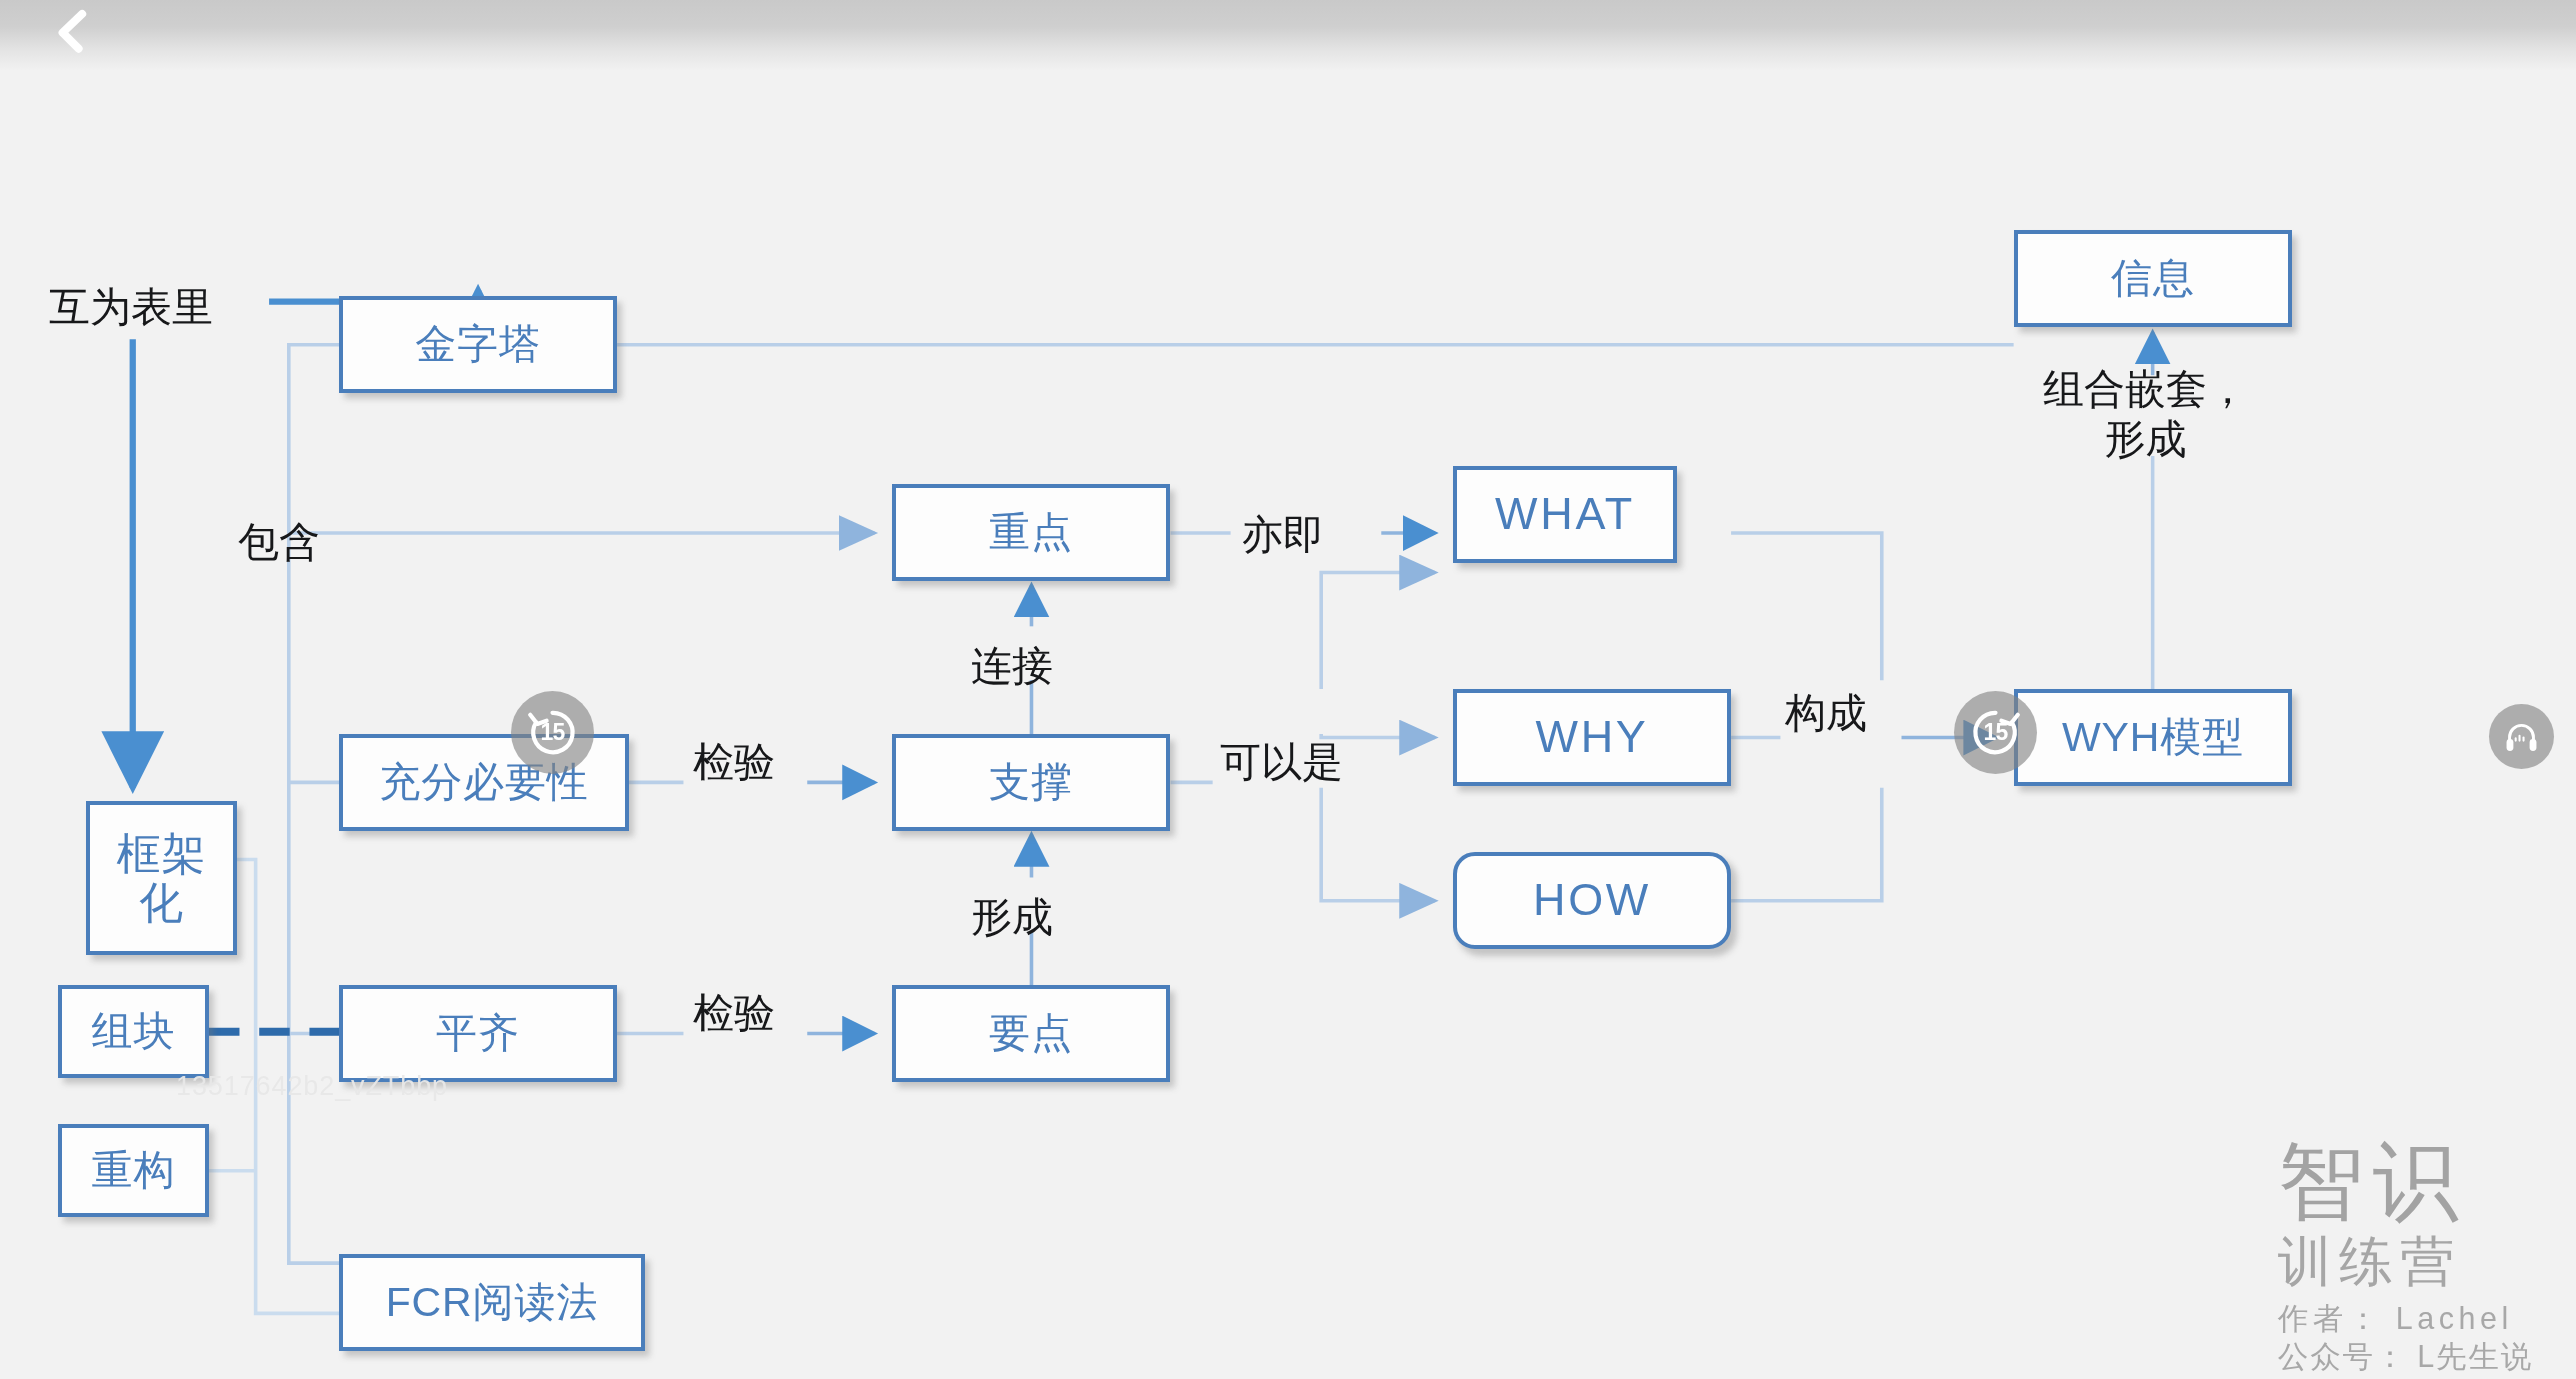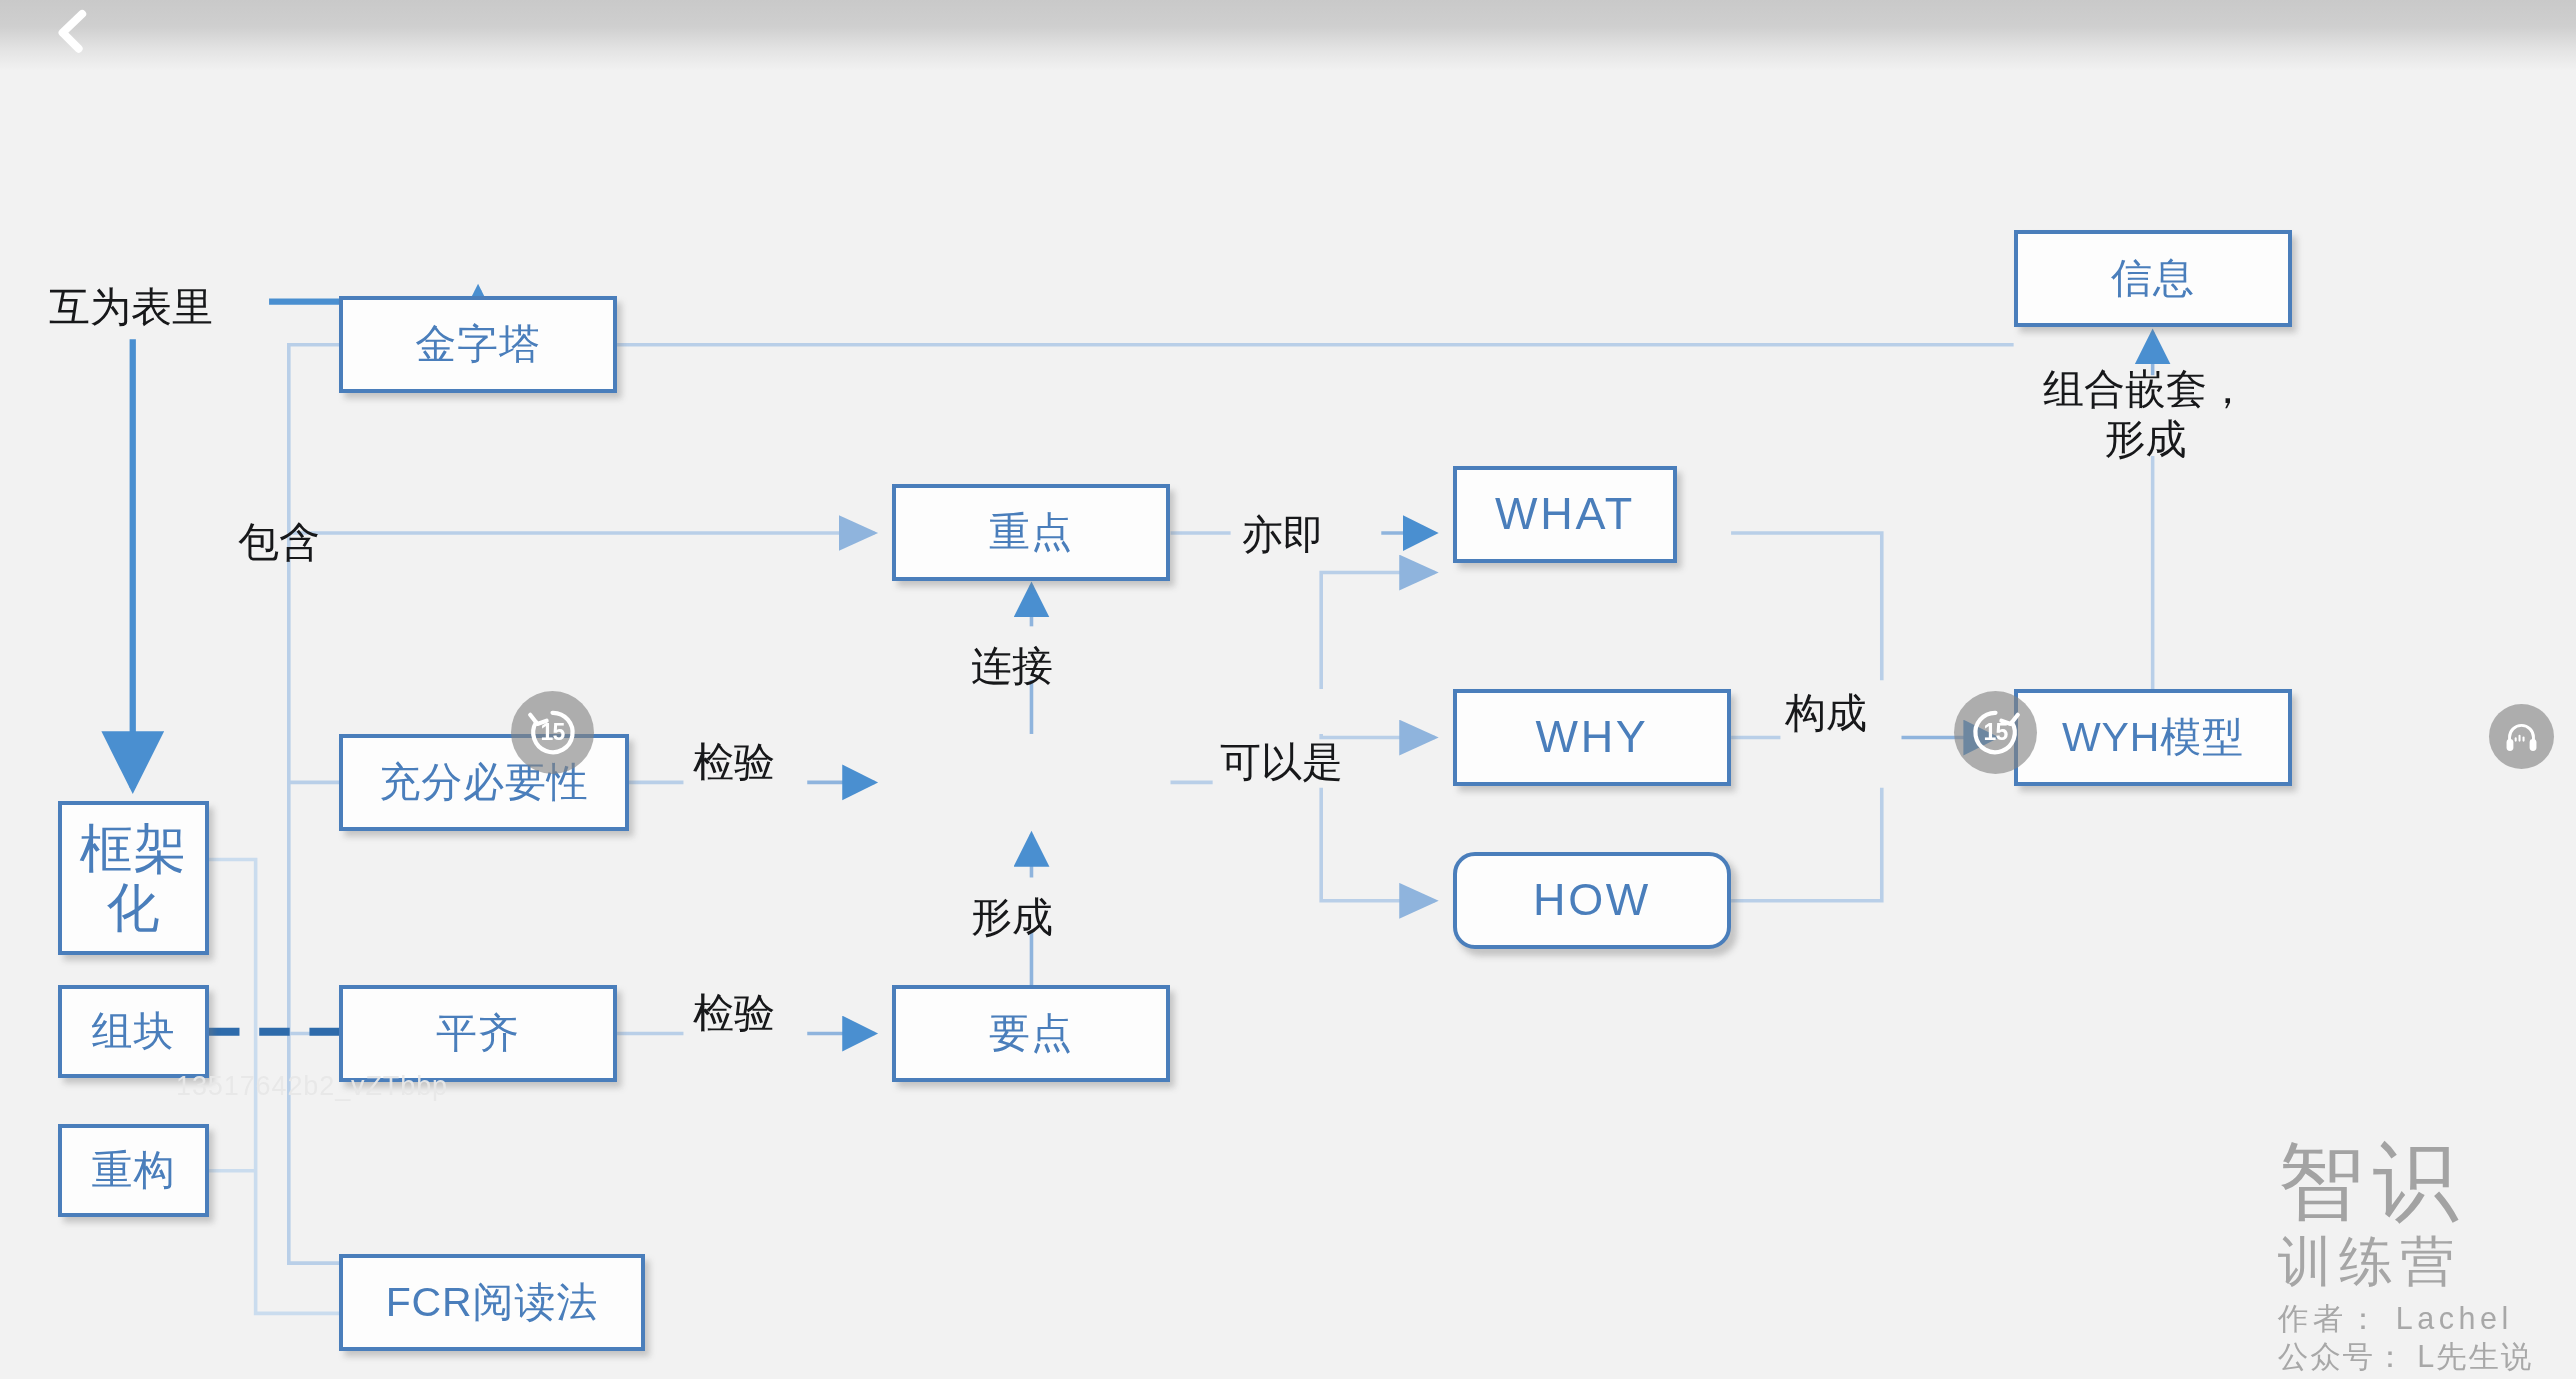--- a/index.html
+++ b/index.html
@@ -22,21 +22,21 @@
   #wires{position:absolute;left:0;top:0;width:2576px;height:1310px;}
 
   .node{
     position:absolute;background:#fdfdfd;
     border:4.5px solid #4a7ebb;
     box-shadow:5.4px 6.3px 6.3px rgba(120,120,120,.38);
     display:flex;align-items:center;justify-content:center;text-align:center;
     color:#4a7ebb;font-size:41px;line-height:1.12;letter-spacing:0.9px;
     box-sizing:border-box;
   }
-  .node.tall{font-size:53px;}
+  .node.tall{font-size:44px;margin-left:28px;}
   .node.lat{letter-spacing:2.7px;font-size:45px;}
 
   .elabel{
     position:absolute;color:#17181a;font-size:41px;line-height:1.18;
     white-space:pre;text-align:center;font-weight:500;
   }
 
   
   .pbtn{position:absolute;border-radius:50%;background:rgba(130,130,130,.62);
         display:flex;align-items:center;justify-content:center;cursor:pointer;}
@@ -152,20 +152,21 @@
     <div class="node" style="left:58px;top:1054px;width:151px;height:93px;">重构</div>
 
     <div class="node" style="left:339px;top:664px;width:290px;height:97px;">充分必要性</div>
 
     <div class="node" style="left:339px;top:915px;width:278px;height:97px;">平齐</div>
 
     <div class="node" style="left:339px;top:1184px;width:306px;height:97px;">FCR阅读法</div>
 
     <div class="node" style="left:892px;top:414px;width:278px;height:97px;">重点</div>
 
+    <div class="node" style="left:892px;top:664px;width:278px;height:97px;">支撑</div>
 
     <div class="node" style="left:892px;top:915px;width:278px;height:97px;">要点</div>
 
     <div class="node lat" style="left:1453px;top:396px;width:224px;height:97px;">WHAT</div>
 
     <div class="node lat" style="left:1453px;top:619px;width:278px;height:97px;">WHY</div>
 
     <div class="node lat" style="left:1453px;top:782px;width:278px;height:97px;border-radius:22px;">HOW</div>
 
     <div class="node" style="left:2014px;top:619px;width:278px;height:97px;">WYH模型</div>

